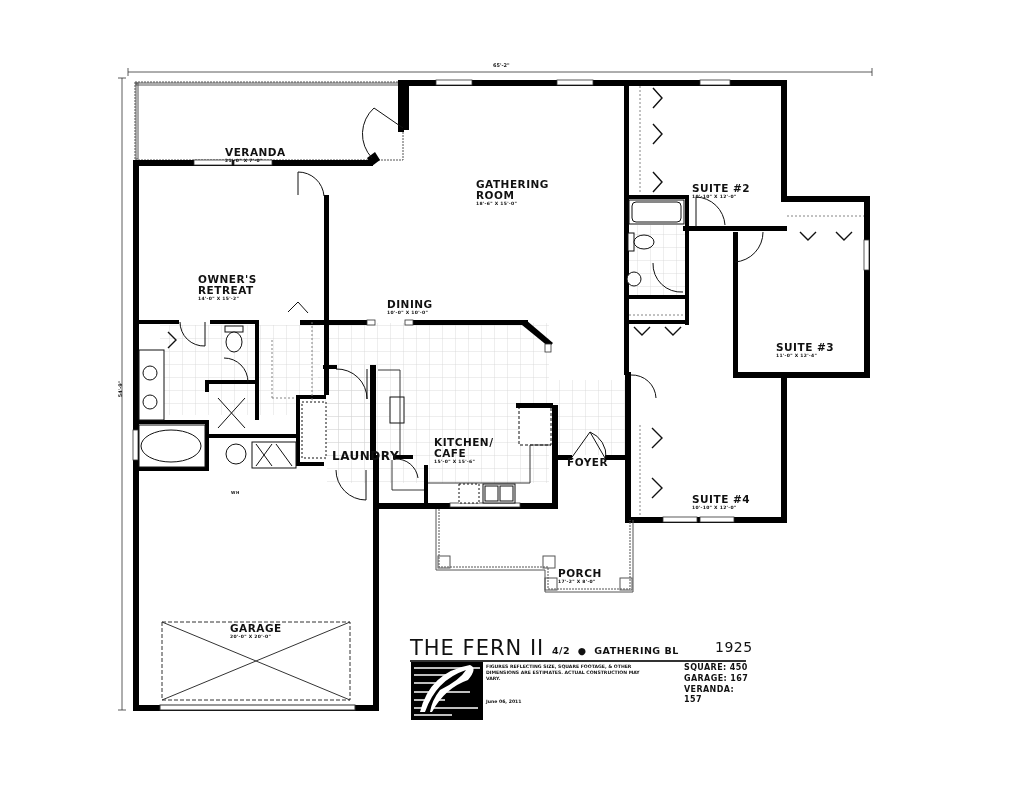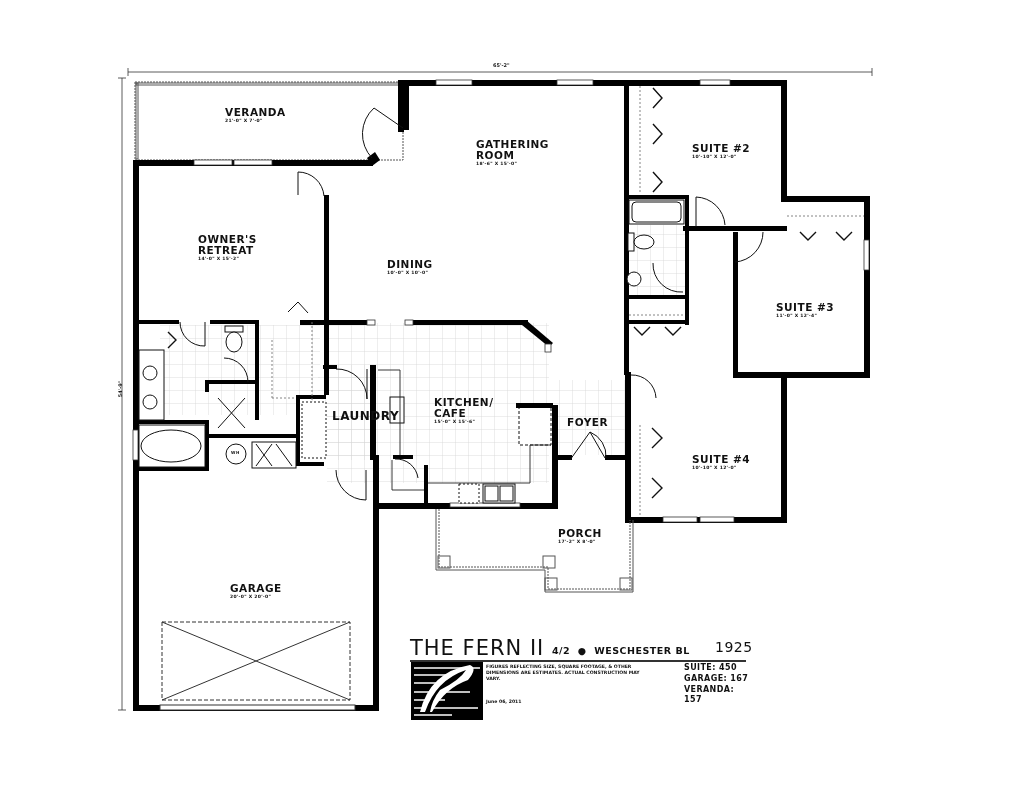--- a/index.html
+++ b/index.html
@@ -1,18 +1,18 @@
 <!DOCTYPE html>
 <html><head>
 <meta charset="utf-8">
 <style>
   html, body { margin: 0; padding: 0; background: #ffffff; }
   body { width: 1024px; height: 791px; position: relative; overflow: hidden; font-family: "DejaVu Sans", sans-serif; color: #111; }
   #plan { position: absolute; left: 0; top: 0; }
-  .lbl { position: absolute; font-family: "DejaVu Sans", sans-serif; font-weight: bold; letter-spacing: 0.5px; color: #111; white-space: nowrap; line-height: 1.05; }
+  .lbl { position: absolute; font-family: "DejaVu Sans", sans-serif; font-weight: bold; letter-spacing: 0.5px; color: #111; white-space: nowrap; line-height: 1.05; margin-top: 40px; }
   .room-name { font-size: 10.5px; text-transform: uppercase; }
   .room-dim { font-size: 4.5px; font-weight: bold; letter-spacing: 0.3px; display: block; margin-top: 1px; }
   .small-lbl { font-size: 7px; }
   .dimtext { position: absolute; font-size: 5px; font-weight: bold; color: #222; }
   .title-block { position: absolute; left: 410px; top: 636px; width: 340px; }
   .title-main { position: absolute; left: 0; top: 0; font-size: 21px; font-weight: normal; letter-spacing: 1px; font-family: "DejaVu Sans", sans-serif; }
   .title-sub { position: absolute; left: 142px; top: 9px; font-size: 9.5px; font-weight: bold; letter-spacing: 0.5px; }
   .title-sqft { position: absolute; left: 305px; top: 3px; font-size: 14px; letter-spacing: 0.5px; }
   .title-rule { position: absolute; left: 0; top: 24px; width: 336px; height: 2px; background: #333; }
   .disclaimer { position: absolute; left: 76px; top: 28px; font-size: 4.6px; font-weight: bold; line-height: 1.35; width: 160px; }
@@ -336,24 +336,24 @@
   <span class="room-dim">20'-0" x 20'-0"</span>
 </div>
 
 <div class="lbl" style="left:231px; top:451px; font-size:4px;">WH</div>
 
 <div class="title-block">
   <div class="title-main">THE FERN II</div>
   <div class="title-sub">
     <span>4/2</span>
     <span>&nbsp;●&nbsp;</span>
-    <span>WESCHESTER BL</span>
+    <span>GATHERING BL</span>
   </div>
   <div class="title-sqft">1925</div>
   <div class="title-rule"></div>
   <div class="disclaimer">FIGURES REFLECTING SIZE, SQUARE FOOTAGE, &amp; OTHER DIMENSIONS ARE ESTIMATES. ACTUAL CONSTRUCTION MAY VARY.</div>
   <div class="date">June 06, 2011</div>
   <div class="areas">
-    <span><span style="display:inline">SUITE:</span> <span style="display:inline">450</span></span>
+    <span><span style="display:inline">SQUARE:</span> <span style="display:inline">450</span></span>
     <span><span style="display:inline">GARAGE:</span> <span style="display:inline">167</span></span>
     <span><span style="display:inline">VERANDA:</span> <span style="display:inline">157</span></span>
   </div>
 </div>
 
 </body></html>

